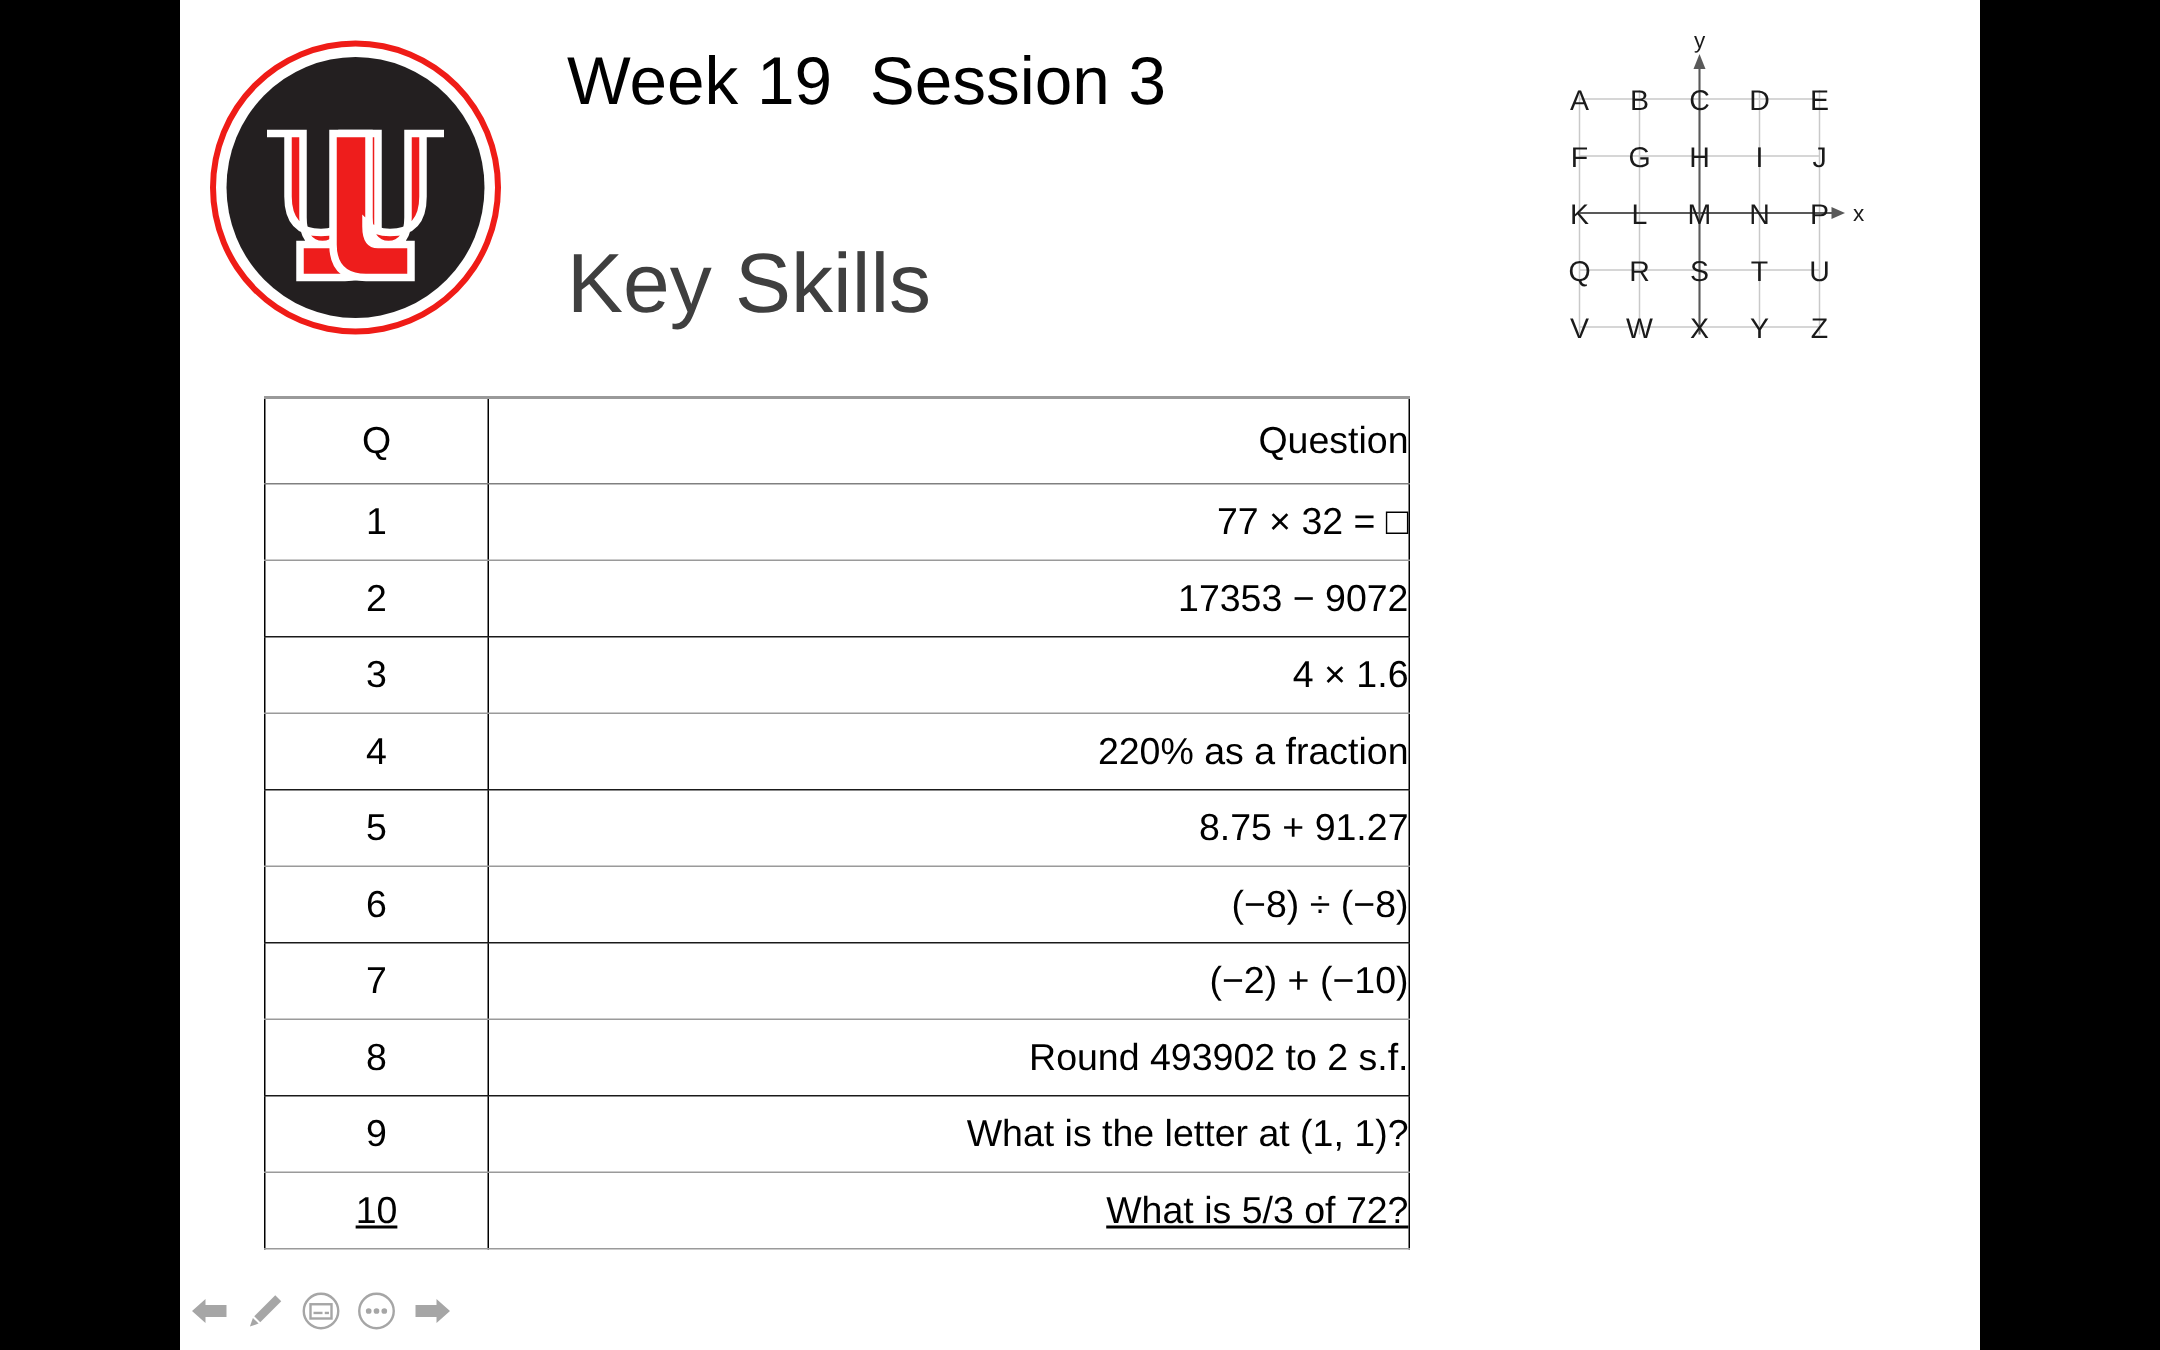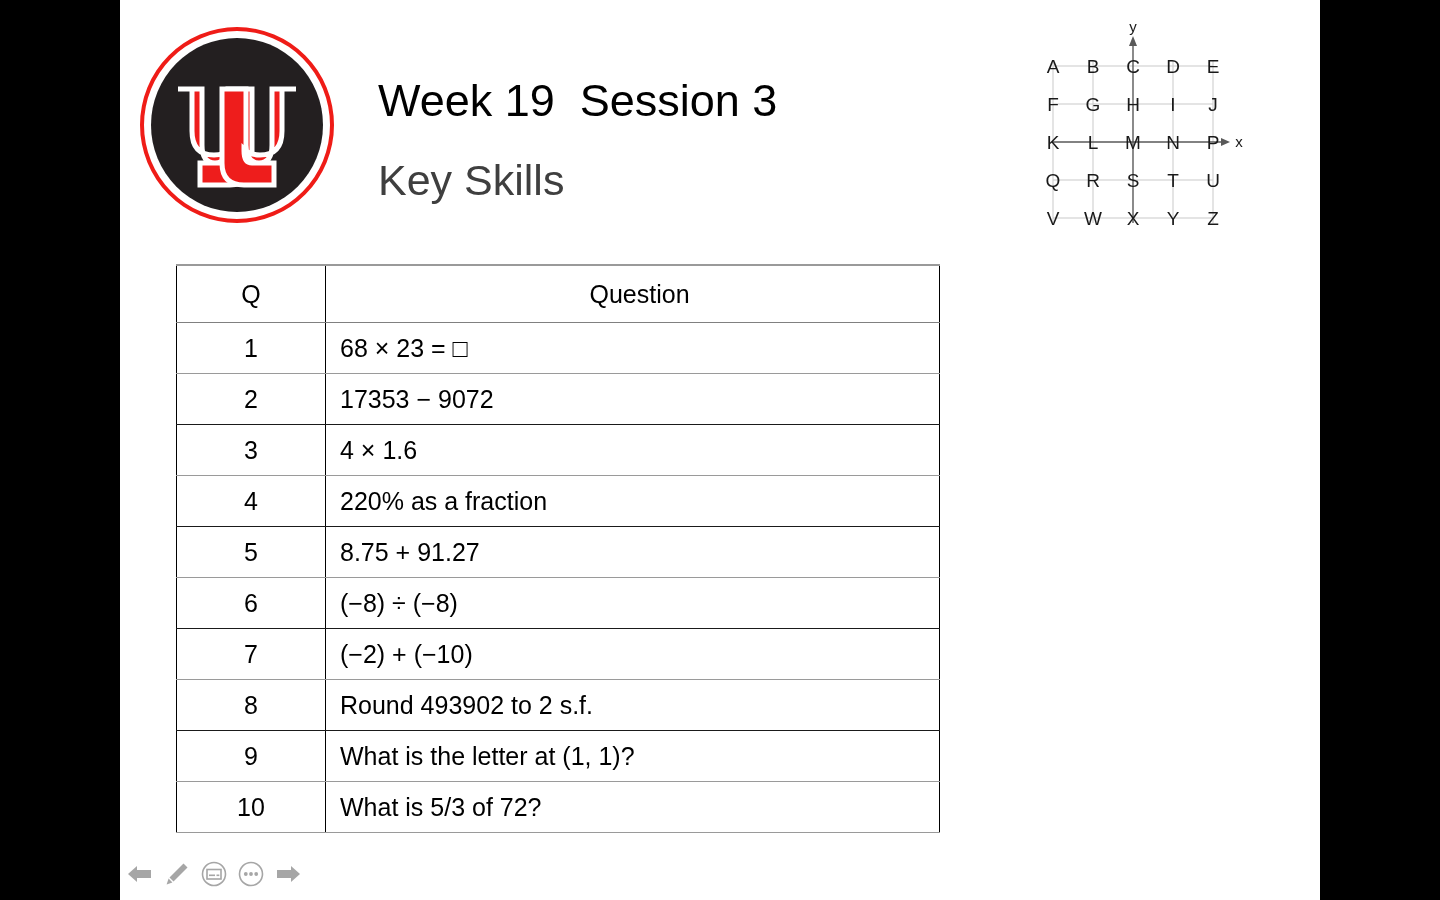--- a/index.html
+++ b/index.html
@@ -64,27 +64,26 @@
   
   #title {
     position: absolute;
     left: 258px;
     top: 28px;
     font-size: 45px;
     color: #000000;
     letter-spacing: 0px;
     white-space: pre;
     font-weight: 400;
-    margin-top: 47px;
   }
   #subtitle {
     position: absolute;
     left: 258px;
     top: 156px;
-    font-size: 43px;
+    font-size: 56px;
     color: #3f3f3f;
     white-space: pre;
     font-weight: 400;
   }
 
   
   #grid-figure {
     position: absolute;
     left: 905px;
     top: 18px;
@@ -105,20 +104,21 @@
   #qtable td, #qtable th {
     border: 1px solid #000000;
     border-top-color: #808080;
     border-bottom-color: #808080;
     height: 50px;
     padding: 0 0 0 14px;
     font-size: 25px;
     color: #000000;
     font-weight: 400;
     vertical-align: middle;
+    text-align: right;
   }
   #qtable th.col-q, #qtable td.col-q {
     width: 148px;
     text-align: center;
     padding-left: 0;
   }
   #qtable th {
     height: 56px;
   }
   #qtable thead th {
@@ -127,20 +127,21 @@
   #qtable tbody tr:nth-child(odd) td {
     border-top-color: #1a1a1a;
     border-bottom-color: #9a9a9a;
   }
   #qtable tbody tr:nth-child(even) td {
     border-top-color: #9a9a9a;
     border-bottom-color: #1a1a1a;
   }
   #qtable tbody tr:last-child td {
     border-bottom-color: #9a9a9a;
+    text-decoration: underline;
   }
   #qtable th.col-q, #qtable td.col-q,
   #qtable th.col-question, #qtable td.col-question {
     border-left-color: #000000;
     border-right-color: #000000;
   }
 
   
   #toolbar {
     position: absolute;
@@ -253,21 +254,21 @@
     <table id="qtable">
       <thead>
         <tr>
           <th class="col-q">Q</th>
           <th class="col-question">Question</th>
         </tr>
       </thead>
       <tbody>
         <tr>
           <td class="col-q">1</td>
-          <td class="col-question">68 × 23 = □</td>
+          <td class="col-question">77 × 32 = □</td>
         </tr>
         <tr>
           <td class="col-q">2</td>
           <td class="col-question">17353 − 9072</td>
         </tr>
         <tr>
           <td class="col-q">3</td>
           <td class="col-question">4 × 1.6</td>
         </tr>
         <tr>

